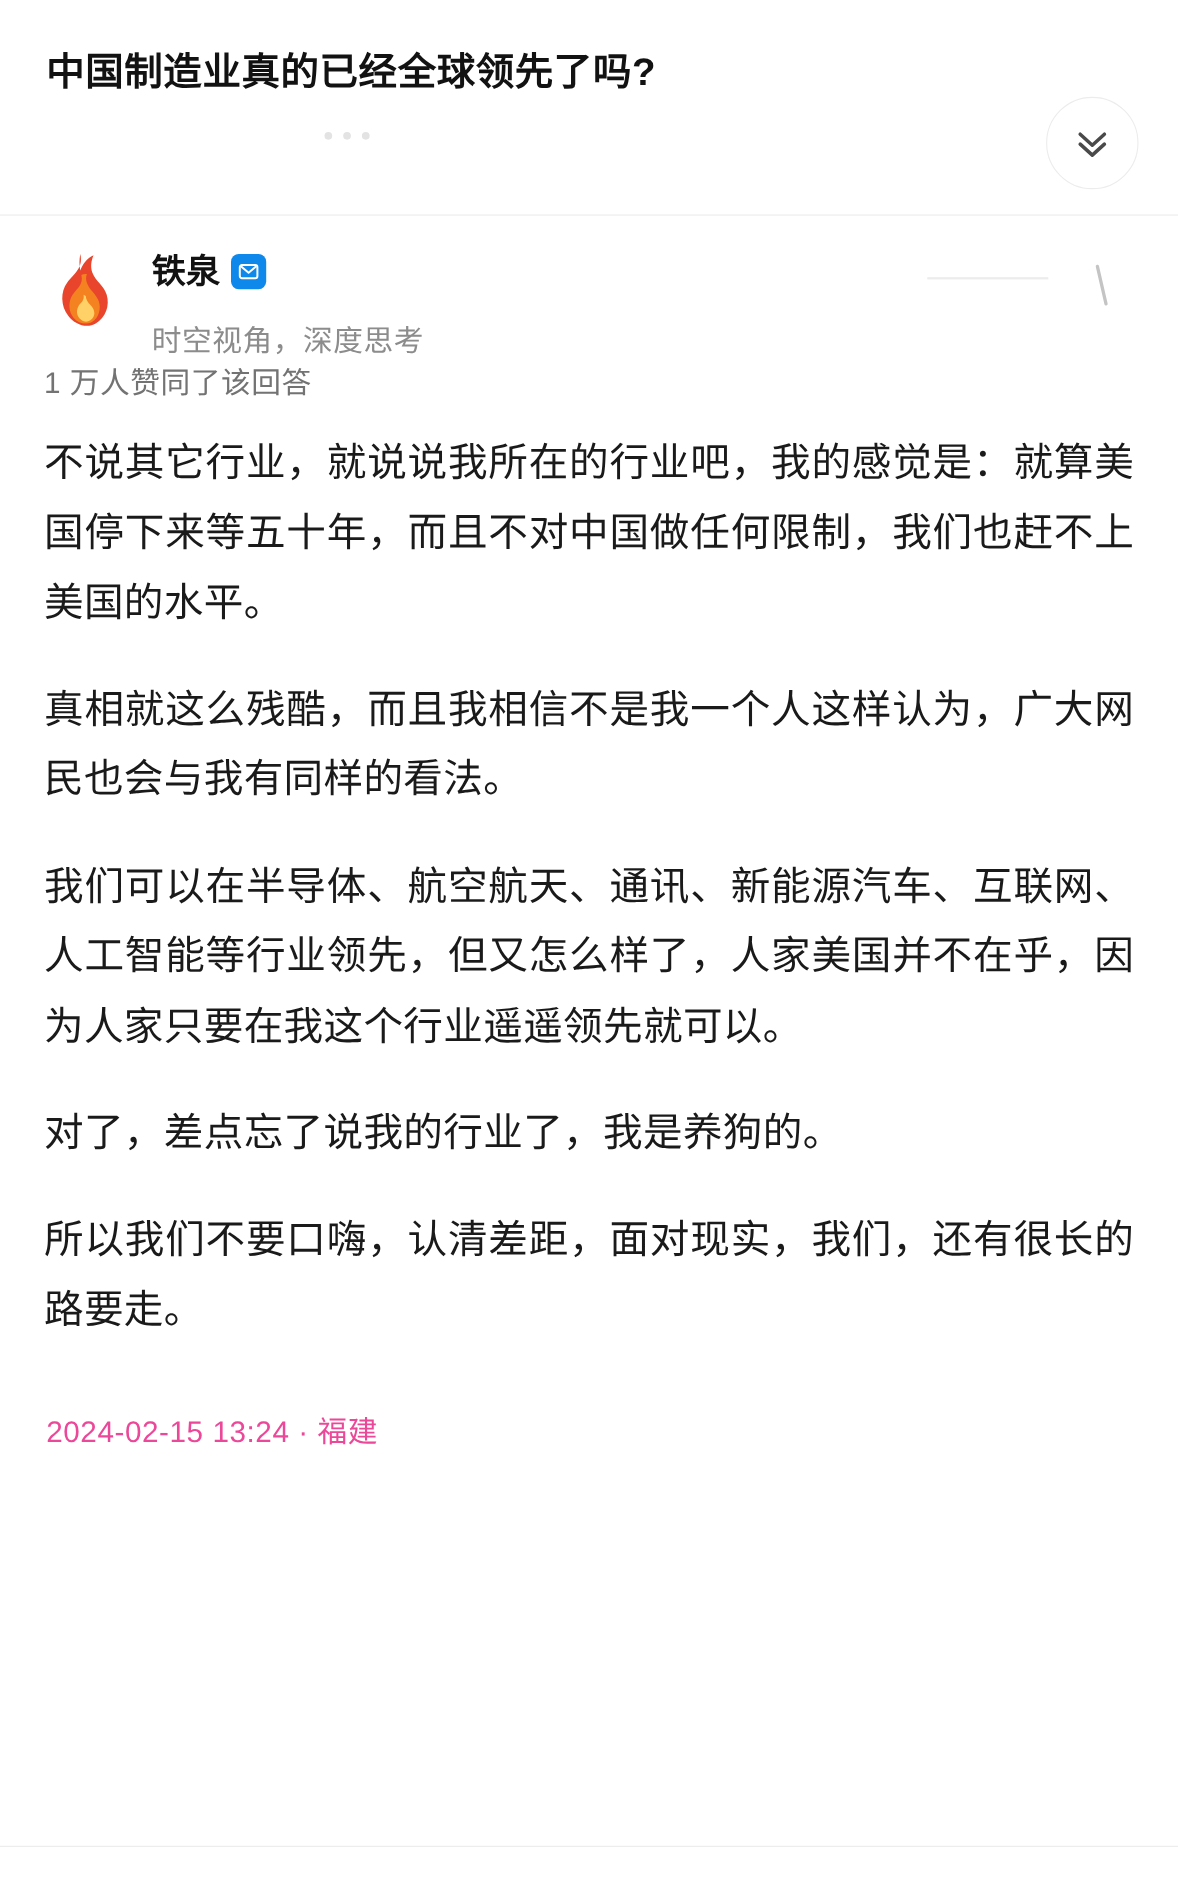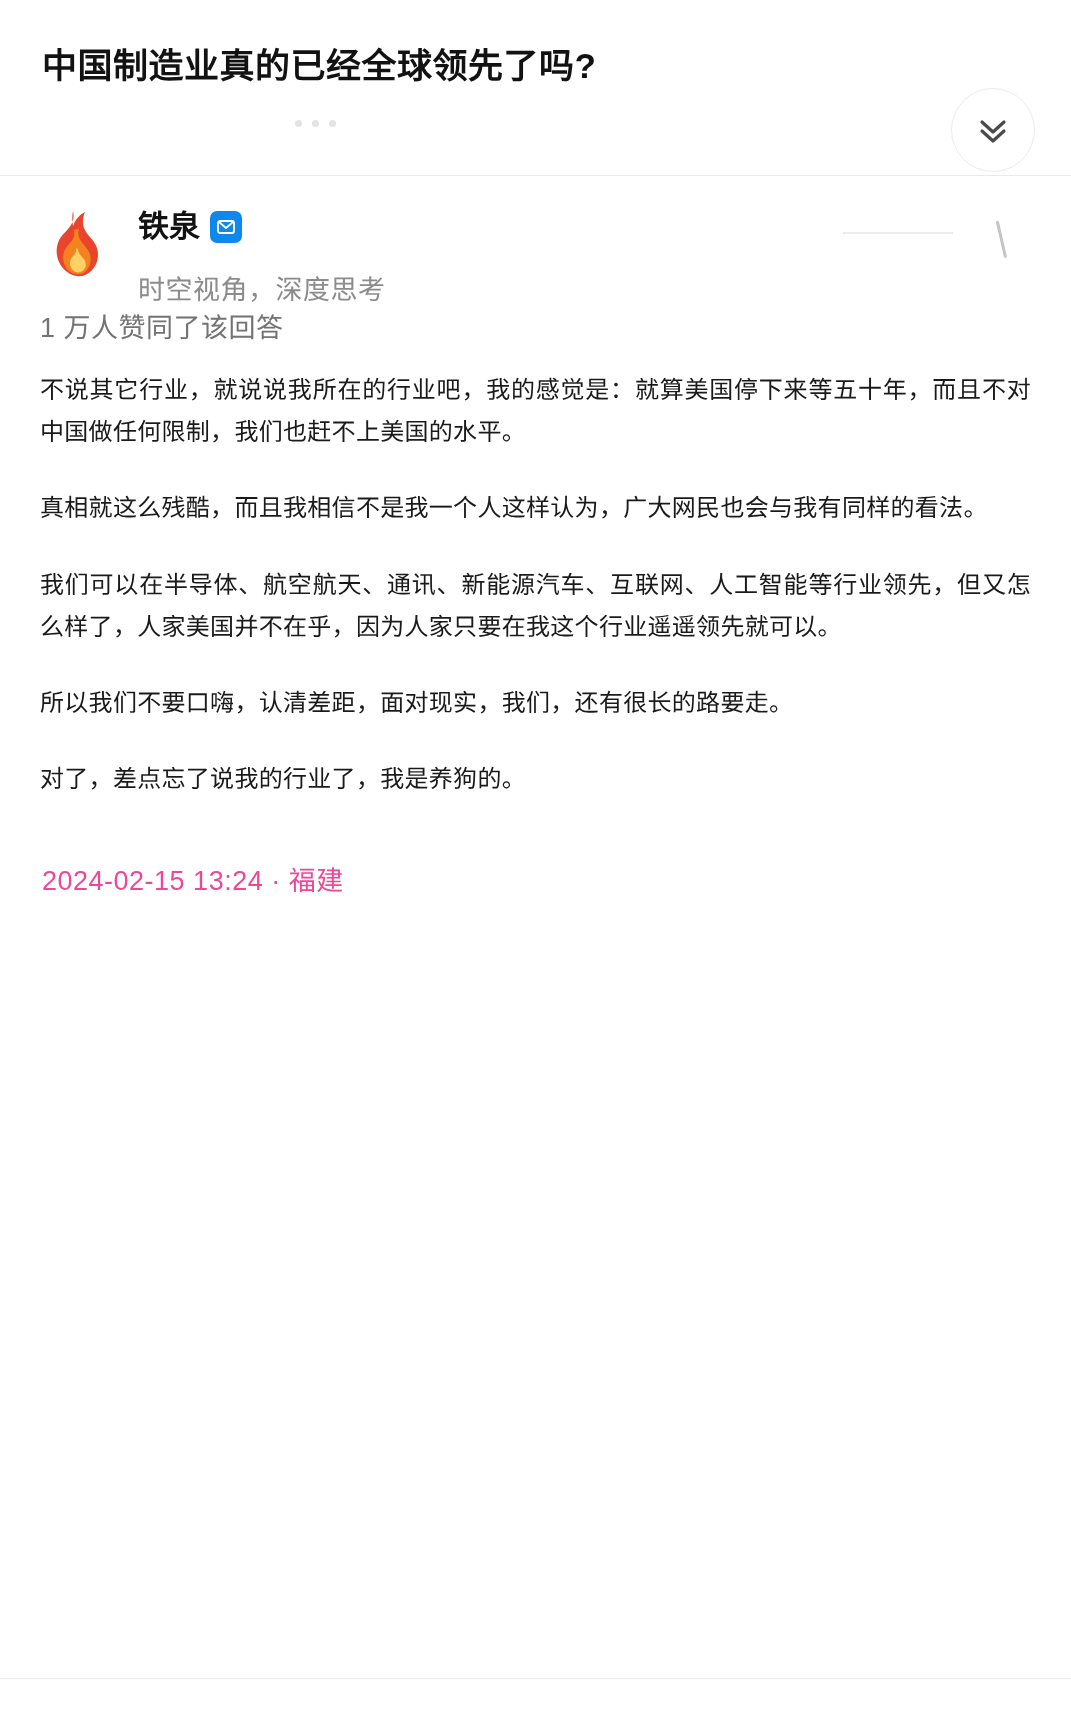--- a/index.html
+++ b/index.html
@@ -14,21 +14,21 @@
     color: #121212;
     overflow: hidden;
     position: relative;
   }
 
   
   .question-header {
     position: relative;
     padding: 30px 42px 0 42px;
     box-sizing: border-box;
-    height: 176px;
+    height: 196px;
     border-bottom: 1px solid #ebebeb;
   }
   .question-title {
     font-size: 35px;
     font-weight: bold;
     line-height: 1.35;
     color: #121212;
     letter-spacing: 0.5px;
     margin: 0;
     padding-top: 12px;
@@ -147,21 +147,21 @@
     color: #737373;
     padding-top: 12px;
     letter-spacing: 0.5px;
   }
 
   
   .content {
     padding-top: 24px;
   }
   .content p {
-    font-size: 24px;
+    font-size: 36px;
     line-height: 1.76;
     color: #1a1a1a;
     margin: 0 0 34px 0;
     letter-spacing: 0.3px;
     text-align: justify;
   }
   .content p:last-child { margin-bottom: 0; }
 
   .footer-meta {
     padding: 58px 42px 0 42px;
@@ -233,19 +233,19 @@
       </svg>
     </div>
   </div>
 
   <div class="vote-line">1 万人赞同了该回答</div>
 
   <div class="content">
     <p>不说其它行业，就说说我所在的行业吧，我的感觉是：就算美国停下来等五十年，而且不对中国做任何限制，我们也赶不上美国的水平。</p>
     <p>真相就这么残酷，而且我相信不是我一个人这样认为，广大网民也会与我有同样的看法。</p>
     <p>我们可以在半导体、航空航天、通讯、新能源汽车、互联网、人工智能等行业领先，但又怎么样了，人家美国并不在乎，因为人家只要在我这个行业遥遥领先就可以。</p>
+    <p>对了，差点忘了说我的行业了，我是养狗的。</p>
     <p>所以我们不要口嗨，认清差距，面对现实，我们，还有很长的路要走。</p>
-    <p>对了，差点忘了说我的行业了，我是养狗的。</p>
   </div>
 </div>
 
 <div class="footer-meta">2024-02-15 13:24 · 福建</div>
 <div class="bottom-rule"></div>
 
 </body></html>

